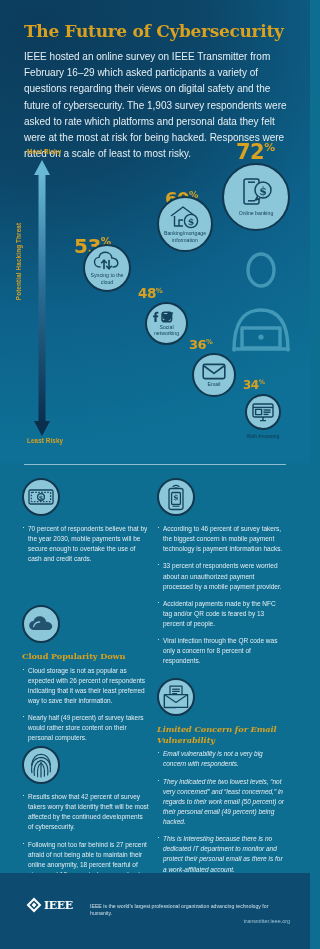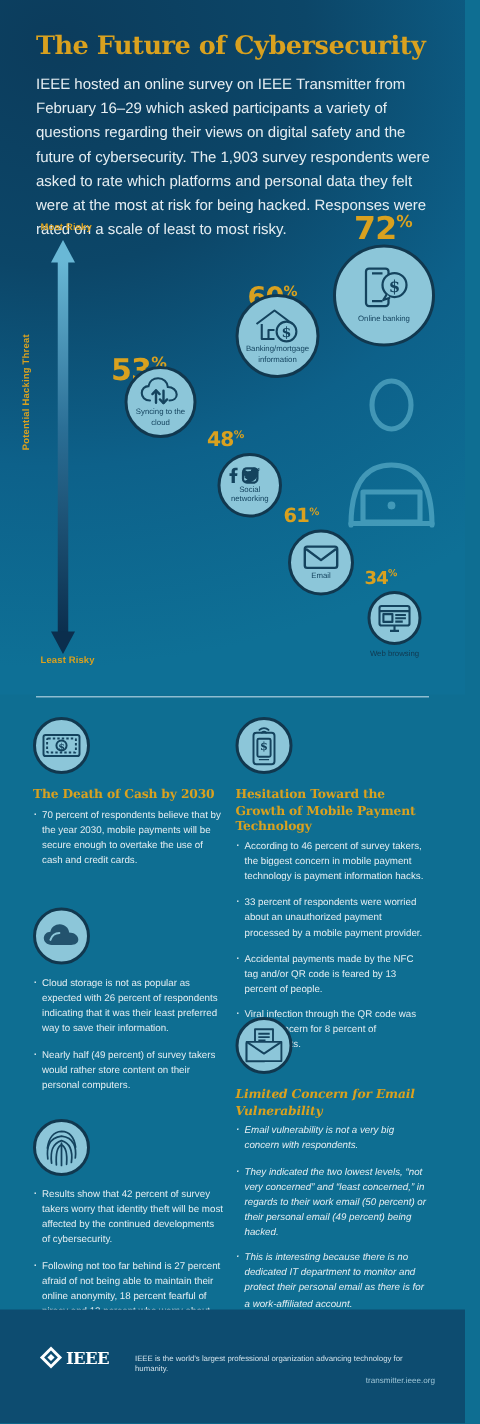--- a/index.html
+++ b/index.html
@@ -330,21 +330,21 @@
         <path d="M4.6 11 L4.6 6.3 L6.1 6.3 L6.3 4.5 L4.6 4.5 L4.6 3.4 C4.6 2.8 4.8 2.5 5.6 2.5 L6.4 2.5 L6.4 0.9 C6.1 0.85 5.4 0.8 4.8 0.8 C3.3 0.8 2.4 1.7 2.4 3.2 L2.4 4.5 L1 4.5 L1 6.3 L2.4 6.3 L2.4 11 Z" fill="#14435e"></path>
         <rect x="10" y="1.2" width="9.6" height="9.6" rx="2.6" fill="none" stroke="#14435e" stroke-width="1.5"></rect>
         <circle cx="14.8" cy="6" r="2.3" fill="none" stroke="#14435e" stroke-width="1.4"></circle>
         <circle cx="17.6" cy="3.3" r="0.75" fill="#14435e"></circle>
         <path d="M29 2.2 C28.5 2.45 28 2.6 27.4 2.7 C28 2.35 28.4 1.8 28.6 1.2 C28.1 1.5 27.5 1.72 26.9 1.85 C26.4 1.32 25.7 1 24.9 1 C23.4 1 22.2 2.2 22.2 3.7 C22.2 3.92 22.23 4.12 22.28 4.32 C20.05 4.2 18.08 3.14 16.76 1.5 C16.52 1.9 16.39 2.35 16.39 2.85 C16.39 3.78 16.86 4.6 17.58 5.08 C17.14 5.07 16.73 4.95 16.37 4.75 L16.37 4.78 C16.37 6.1 17.3 7.2 18.54 7.45 C18.32 7.51 18.08 7.54 17.83 7.54 C17.65 7.54 17.48 7.52 17.31 7.49 C17.66 8.57 18.66 9.36 19.85 9.38 C18.92 10.11 17.74 10.54 16.47 10.54 C16.25 10.54 16.04 10.53 15.83 10.5 C17.03 11.27 18.46 11.72 20 11.72 C24.89 11.72 27.56 7.67 27.56 4.16 L27.55 3.82 C28.08 3.44 28.53 2.96 28.9 2.42 Z" fill="#14435e" transform="translate(-5.2,-0.2) scale(0.92)"></path>
       </svg>
       <span class="b-label">Social networking</span>
     </div>
 
     <div class="pct" id="p-email">
-      <span>61</span><span class="sym">%</span>
+      <span>36</span><span class="sym">%</span>
     </div>
     <div class="bubble" id="b-email">
       <svg class="b-icon" width="24" height="17" viewBox="0 0 24 17">
         <rect x="1.2" y="1.4" width="21.6" height="14.2" rx="1.6" fill="none" stroke="#14435e" stroke-width="1.6"></rect>
         <path d="M2 3 L12 10.4 L22 3" fill="none" stroke="#14435e" stroke-width="1.6" stroke-linejoin="round"></path>
       </svg>
       <span class="b-label">Email</span>
     </div>
 
     <div class="pct" id="p-web">
@@ -376,33 +376,33 @@
     <div class="sec-icon">
       <svg width="26" height="16" viewBox="0 0 26 16">
         <g fill="none" stroke="#14435e" stroke-width="1.3">
           <rect x="1" y="1" width="24" height="14" rx="1.4"></rect>
           <rect x="3.4" y="3.3" width="19.2" height="9.4" rx="0.8" stroke-dasharray="1.6 1.4"></rect>
           <circle cx="13" cy="8" r="3.4"></circle>
         </g>
         <text x="13" y="10.8" font-family="DejaVu Serif, serif" font-size="6.4" font-weight="700" fill="#14435e" text-anchor="middle">$</text>
       </svg>
     </div>
-    <div class="sec-title">The Death of Cash by 2030</div>
     <ul class="bullets">
       <li>70 percent of respondents believe that by the year 2030, mobile payments will be secure enough to overtake the use of cash and credit cards.</li>
     </ul>
   </div>
 
   <div class="sec" id="sec-cloud">
     <div class="sec-icon">
       <svg width="26" height="18" viewBox="0 0 26 18">
         <path d="M6.5 15 C3.2 15 1.2 12.9 1.2 10.4 C1.2 8 3.2 6.1 5.6 6.1 C6.2 3.1 8.8 1.2 11.8 1.2 C15.2 1.2 17.8 3.6 18.1 6.7 C21.2 6.7 24.2 8.6 24.2 11.4 C24.2 13.9 22 15 19.5 15 Z" fill="#14435e" opacity="0.88"></path>
         <path d="M5.6 11.6 C6.6 8.6 9 7 11.6 7" fill="none" stroke="#8cc6d9" stroke-width="1.3" stroke-linecap="round"></path>
       </svg>
     </div>
+    <div class="sec-title">Cloud Popularity Down</div>
     <ul class="bullets">
       <li>Cloud storage is not as popular as expected with 26 percent of respondents indicating that it was their least preferred way to save their information.</li>
       <li>Nearly half (49 percent) of survey takers would rather store content on their personal computers.</li>
     </ul>
   </div>
 
   <div class="sec" id="sec-you">
     <div class="sec-icon">
       <svg width="22" height="26" viewBox="0 0 22 26">
         <g fill="none" stroke="#14435e" stroke-width="1.15" stroke-linecap="round">
@@ -432,21 +432,20 @@
           <rect x="5.6" y="9.5" width="8.8" height="12" rx="1"></rect>
           <path d="M7 3.6 C8.6 2 11.4 2 13 3.6"></path>
           <path d="M8.6 5.4 C9.4 4.6 10.6 4.6 11.4 5.4"></path>
         </g>
         <text x="10" y="17.2" font-family="DejaVu Serif, serif" font-size="7.6" font-weight="700" fill="#14435e" text-anchor="middle">$</text>
         <g stroke="#14435e" stroke-width="0.9">
           <line x1="6.6" y1="23.4" x2="13.4" y2="23.4"></line>
         </g>
       </svg>
     </div>
-    <div class="sec-title">Hesitation Toward the Growth of Mobile Payment Technology</div>
     <ul class="bullets">
       <li>According to 46 percent of survey takers, the biggest concern in mobile payment technology is payment information hacks.</li>
       <li>33 percent of respondents were worried about an unauthorized payment processed by a mobile payment provider.</li>
       <li>Accidental payments made by the NFC tag and/or QR code is feared by 13 percent of people.</li>
       <li>Viral infection through the QR code was only a concern for 8 percent of respondents.</li>
     </ul>
   </div>
 
   <div class="sec" id="sec-emailvuln">
     <div class="sec-icon">

